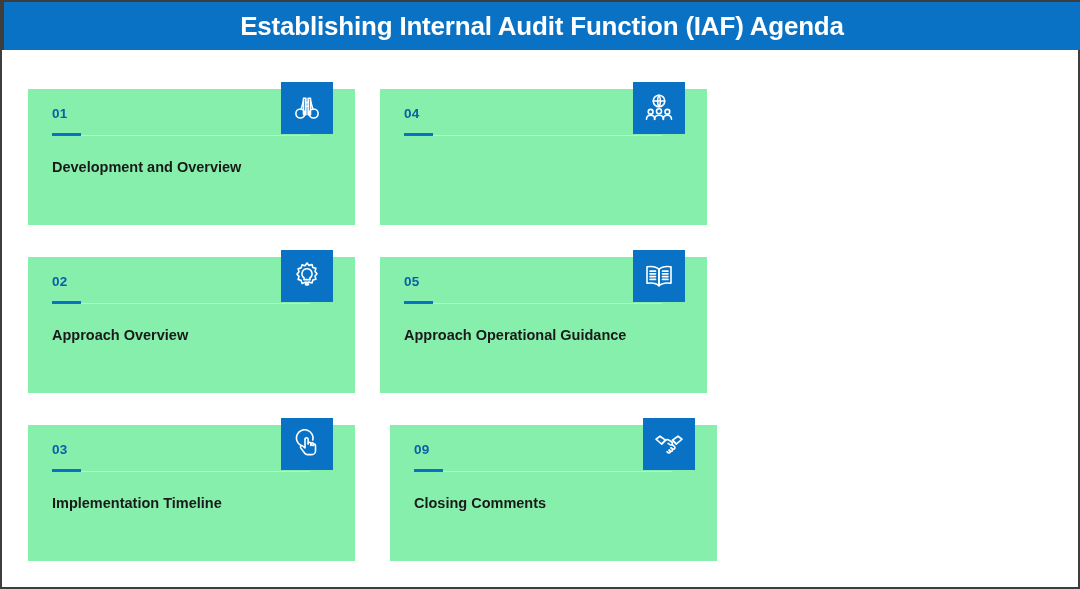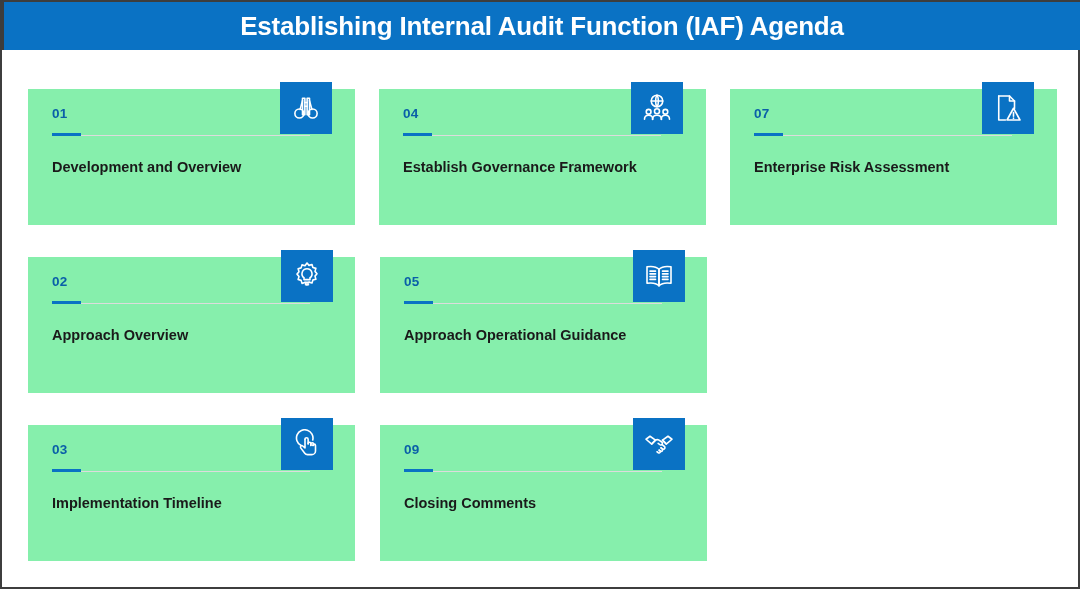--- a/index.html
+++ b/index.html
@@ -51,21 +51,21 @@
     width: 1076px;
     height: 533px;
     padding: 30px 22px 20px 26px;
   }
 
   .row {
     display: flex;
     height: 143px;
     margin-bottom: 25px;
   }
-  .row:last-child { margin-bottom: 0; }
+  .row:last-child { margin-bottom: 0; gap: 10px; }
 
   .card-slot {
     position: relative;
     width: 327px;
     margin-right: 25px;
   }
   .card-slot:last-child { margin-right: 0; }
 
   .card {
     position: absolute;
@@ -171,56 +171,37 @@
             <path d="M14.8 6.2l1.9 6.9"></path>
           </svg>
         </div>
       </div>
 
       <div class="card-slot">
         <div class="card">
           <div class="card-num">04</div>
           <div class="rule-track"></div>
           <div class="rule-accent"></div>
-          <div class="card-title">Establish Governance Framework</div>
         </div>
         <div class="icon-box">
           <svg viewBox="0 0 24 24">
             <circle cx="12" cy="6.4" r="4.6"></circle>
             <path d="M7.4 6.4h9.2"></path>
             <path d="M12 1.8c1.5 1.6 1.5 7.6 0 9.2"></path>
             <path d="M12 1.8c-1.5 1.6-1.5 7.6 0 9.2"></path>
             <circle cx="5.3" cy="15" r="1.9"></circle>
             <circle cx="12" cy="14.6" r="2"></circle>
             <circle cx="18.7" cy="15" r="1.9"></circle>
             <path d="M2 21c0-2 1.5-3.2 3.3-3.2S8.6 19 8.6 21"></path>
             <path d="M8.4 21.2c0-2.1 1.6-3.4 3.6-3.4s3.6 1.3 3.6 3.4"></path>
             <path d="M15.4 21c0-2 1.5-3.2 3.3-3.2S22 19 22 21"></path>
           </svg>
         </div>
       </div>
 
-      <div class="card-slot">
-        <div class="card">
-          <div class="card-num">07</div>
-          <div class="rule-track"></div>
-          <div class="rule-accent"></div>
-          <div class="card-title">Enterprise Risk Assessment</div>
-        </div>
-        <div class="icon-box">
-          <svg viewBox="0 0 24 24">
-            <path d="M4.6 2.4h8.6l4 4v6"></path>
-            <path d="M4.6 2.4v19.2h5.4"></path>
-            <path d="M13.2 2.4v4h4"></path>
-            <path d="M16.4 12.2 21.6 21.6H11.2z"></path>
-            <path d="M16.4 15.6v3"></path>
-            <path d="M16.4 20.1v.3"></path>
-          </svg>
-        </div>
-      </div>
 
     </div>
 
     <div class="row">
 
       <div class="card-slot">
         <div class="card">
           <div class="card-num">02</div>
           <div class="rule-track"></div>
           <div class="rule-accent"></div>

